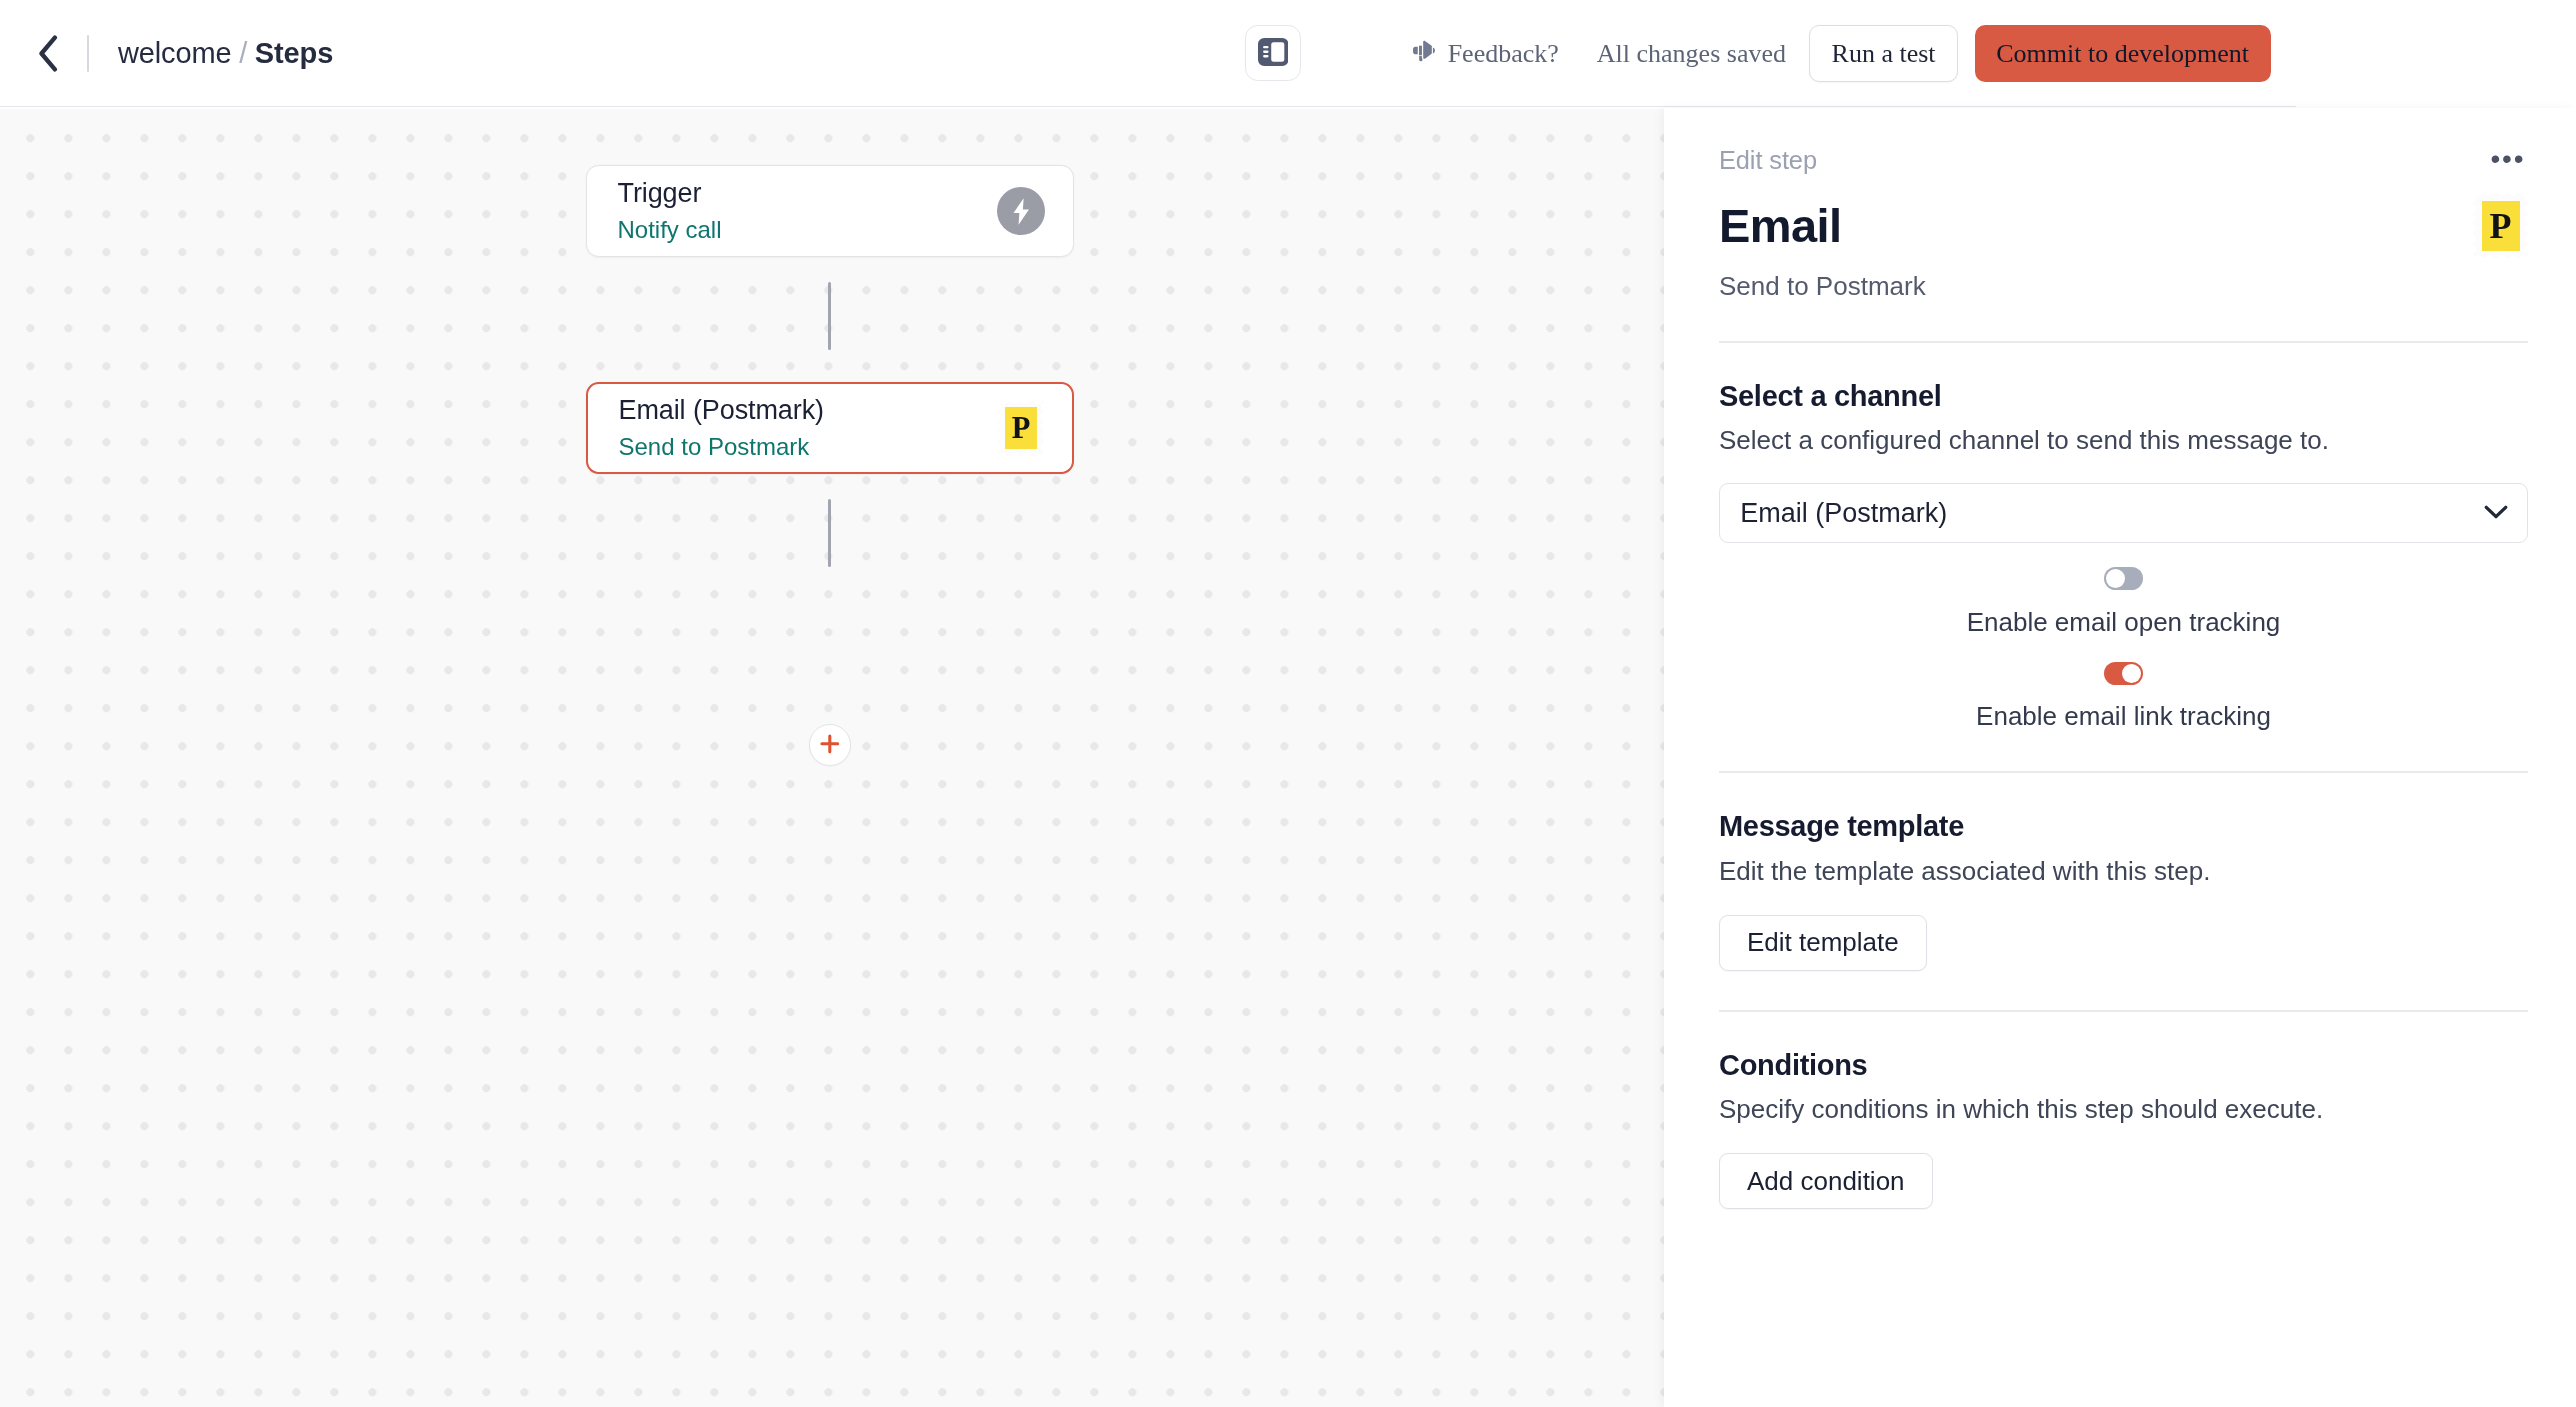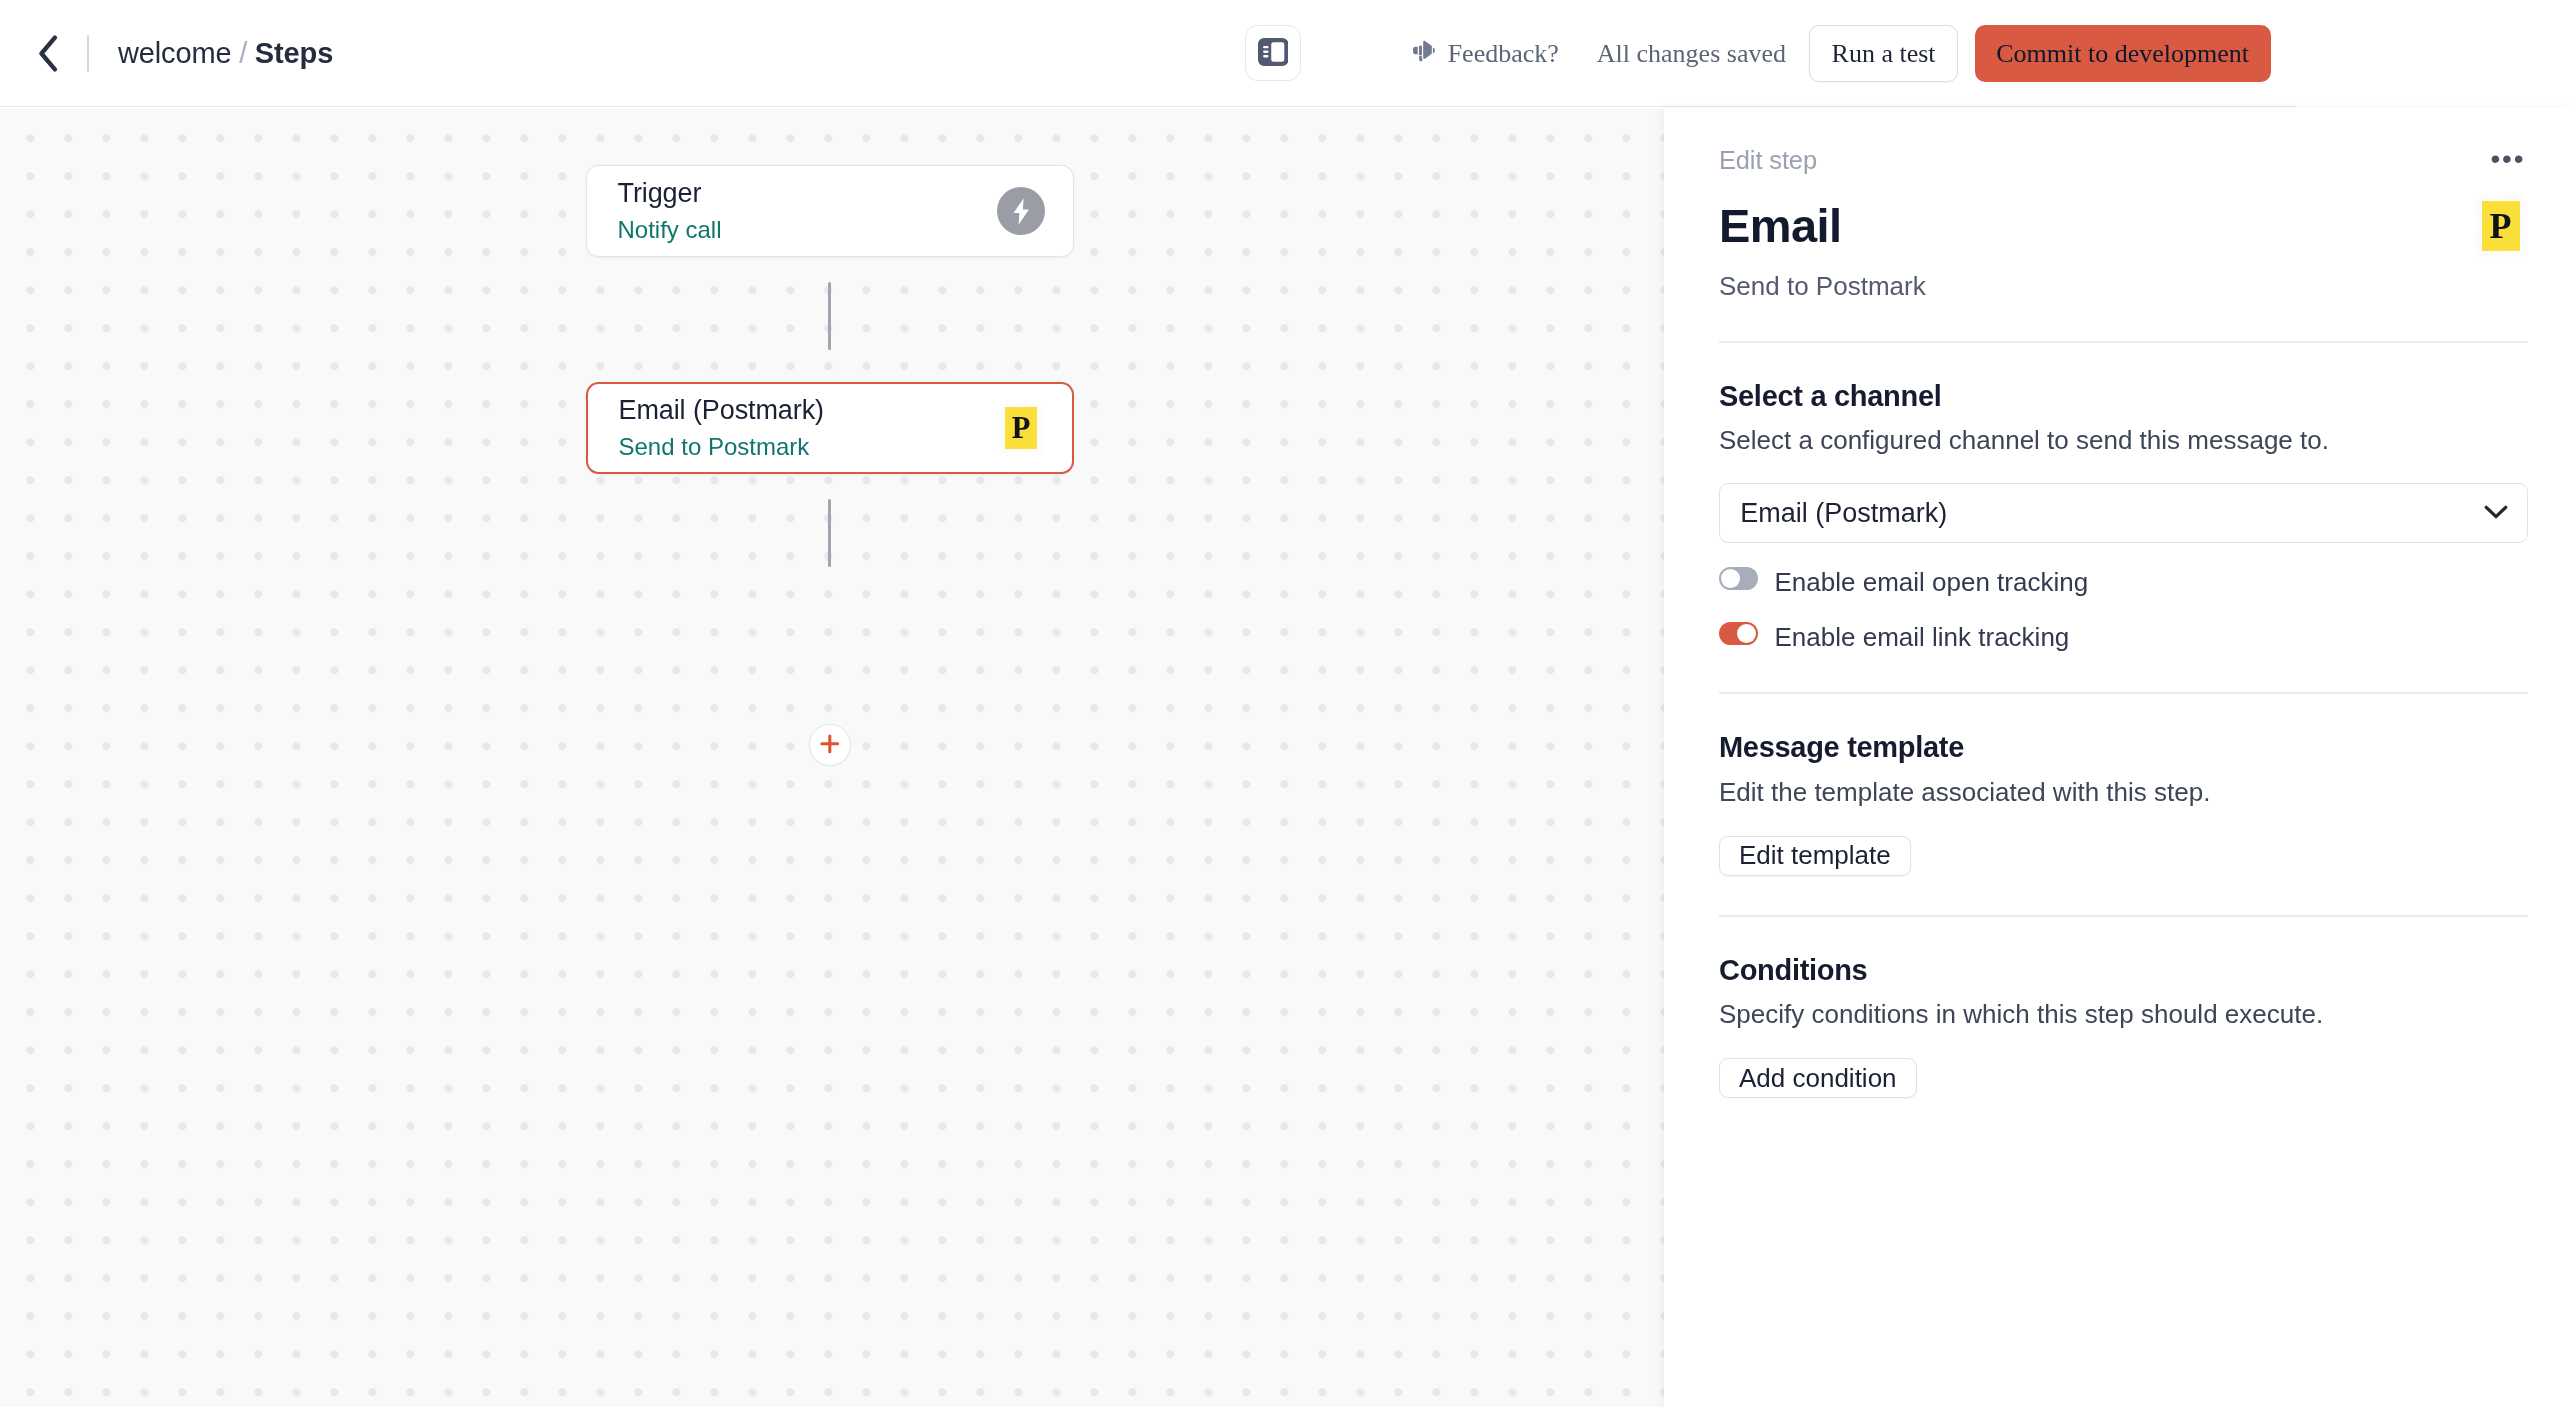--- a/index.html
+++ b/index.html
@@ -187,39 +187,39 @@
     margin-top: 27px;
     height: 60px; width: 100%;
     border: 1.9px solid #e2e3e8; border-radius: 9px;
     background: #ffffff;
     display: flex; align-items: center; justify-content: space-between;
     padding: 0 19px 0 20.3px; cursor: pointer;
   }
   .select-value { font-size: 27px; color: #1c2134; }
 
   .toggle-row {
-    display: flex; align-items: flex-start; gap: 16.5px;
-    margin-top: 24px; cursor: pointer;
+    display: flex; align-items: center; gap: 16.5px;
+    margin-top: 24px; cursor: pointer; flex-direction: column;
   }
   .toggle {
     width: 39px; height: 23px; border-radius: 11.4px;
     background: #a8adbb; position: relative; flex-shrink: 0;
   }
   .toggle.on { background: #d95a42; }
   .toggle .knob {
     position: absolute; top: 1.9px; left: 1.9px;
     width: 19px; height: 19px; border-radius: 50%;
     background: #ffffff;
   }
   .toggle.on .knob { left: 18.4px; }
   .toggle-label { font-size: 26px; color: #333a4d; }
 
   .sec-btn {
     margin-top: 28px;
-    height: 40px; padding: 0 19px;
+    height: 56px; padding: 0 27px;
     border: 1.9px solid #dfe1e6; border-radius: 9px;
     background: #ffffff; color: #1b2134;
     font-size: 26px; font-family: inherit;
     display: inline-flex; align-items: center; cursor: pointer;
     box-shadow: 0 0.6px 1.3px rgba(16,24,40,0.04);
     text-align: center;
   }
   .block { margin-top: 37px; }
 </style>
 </head>

